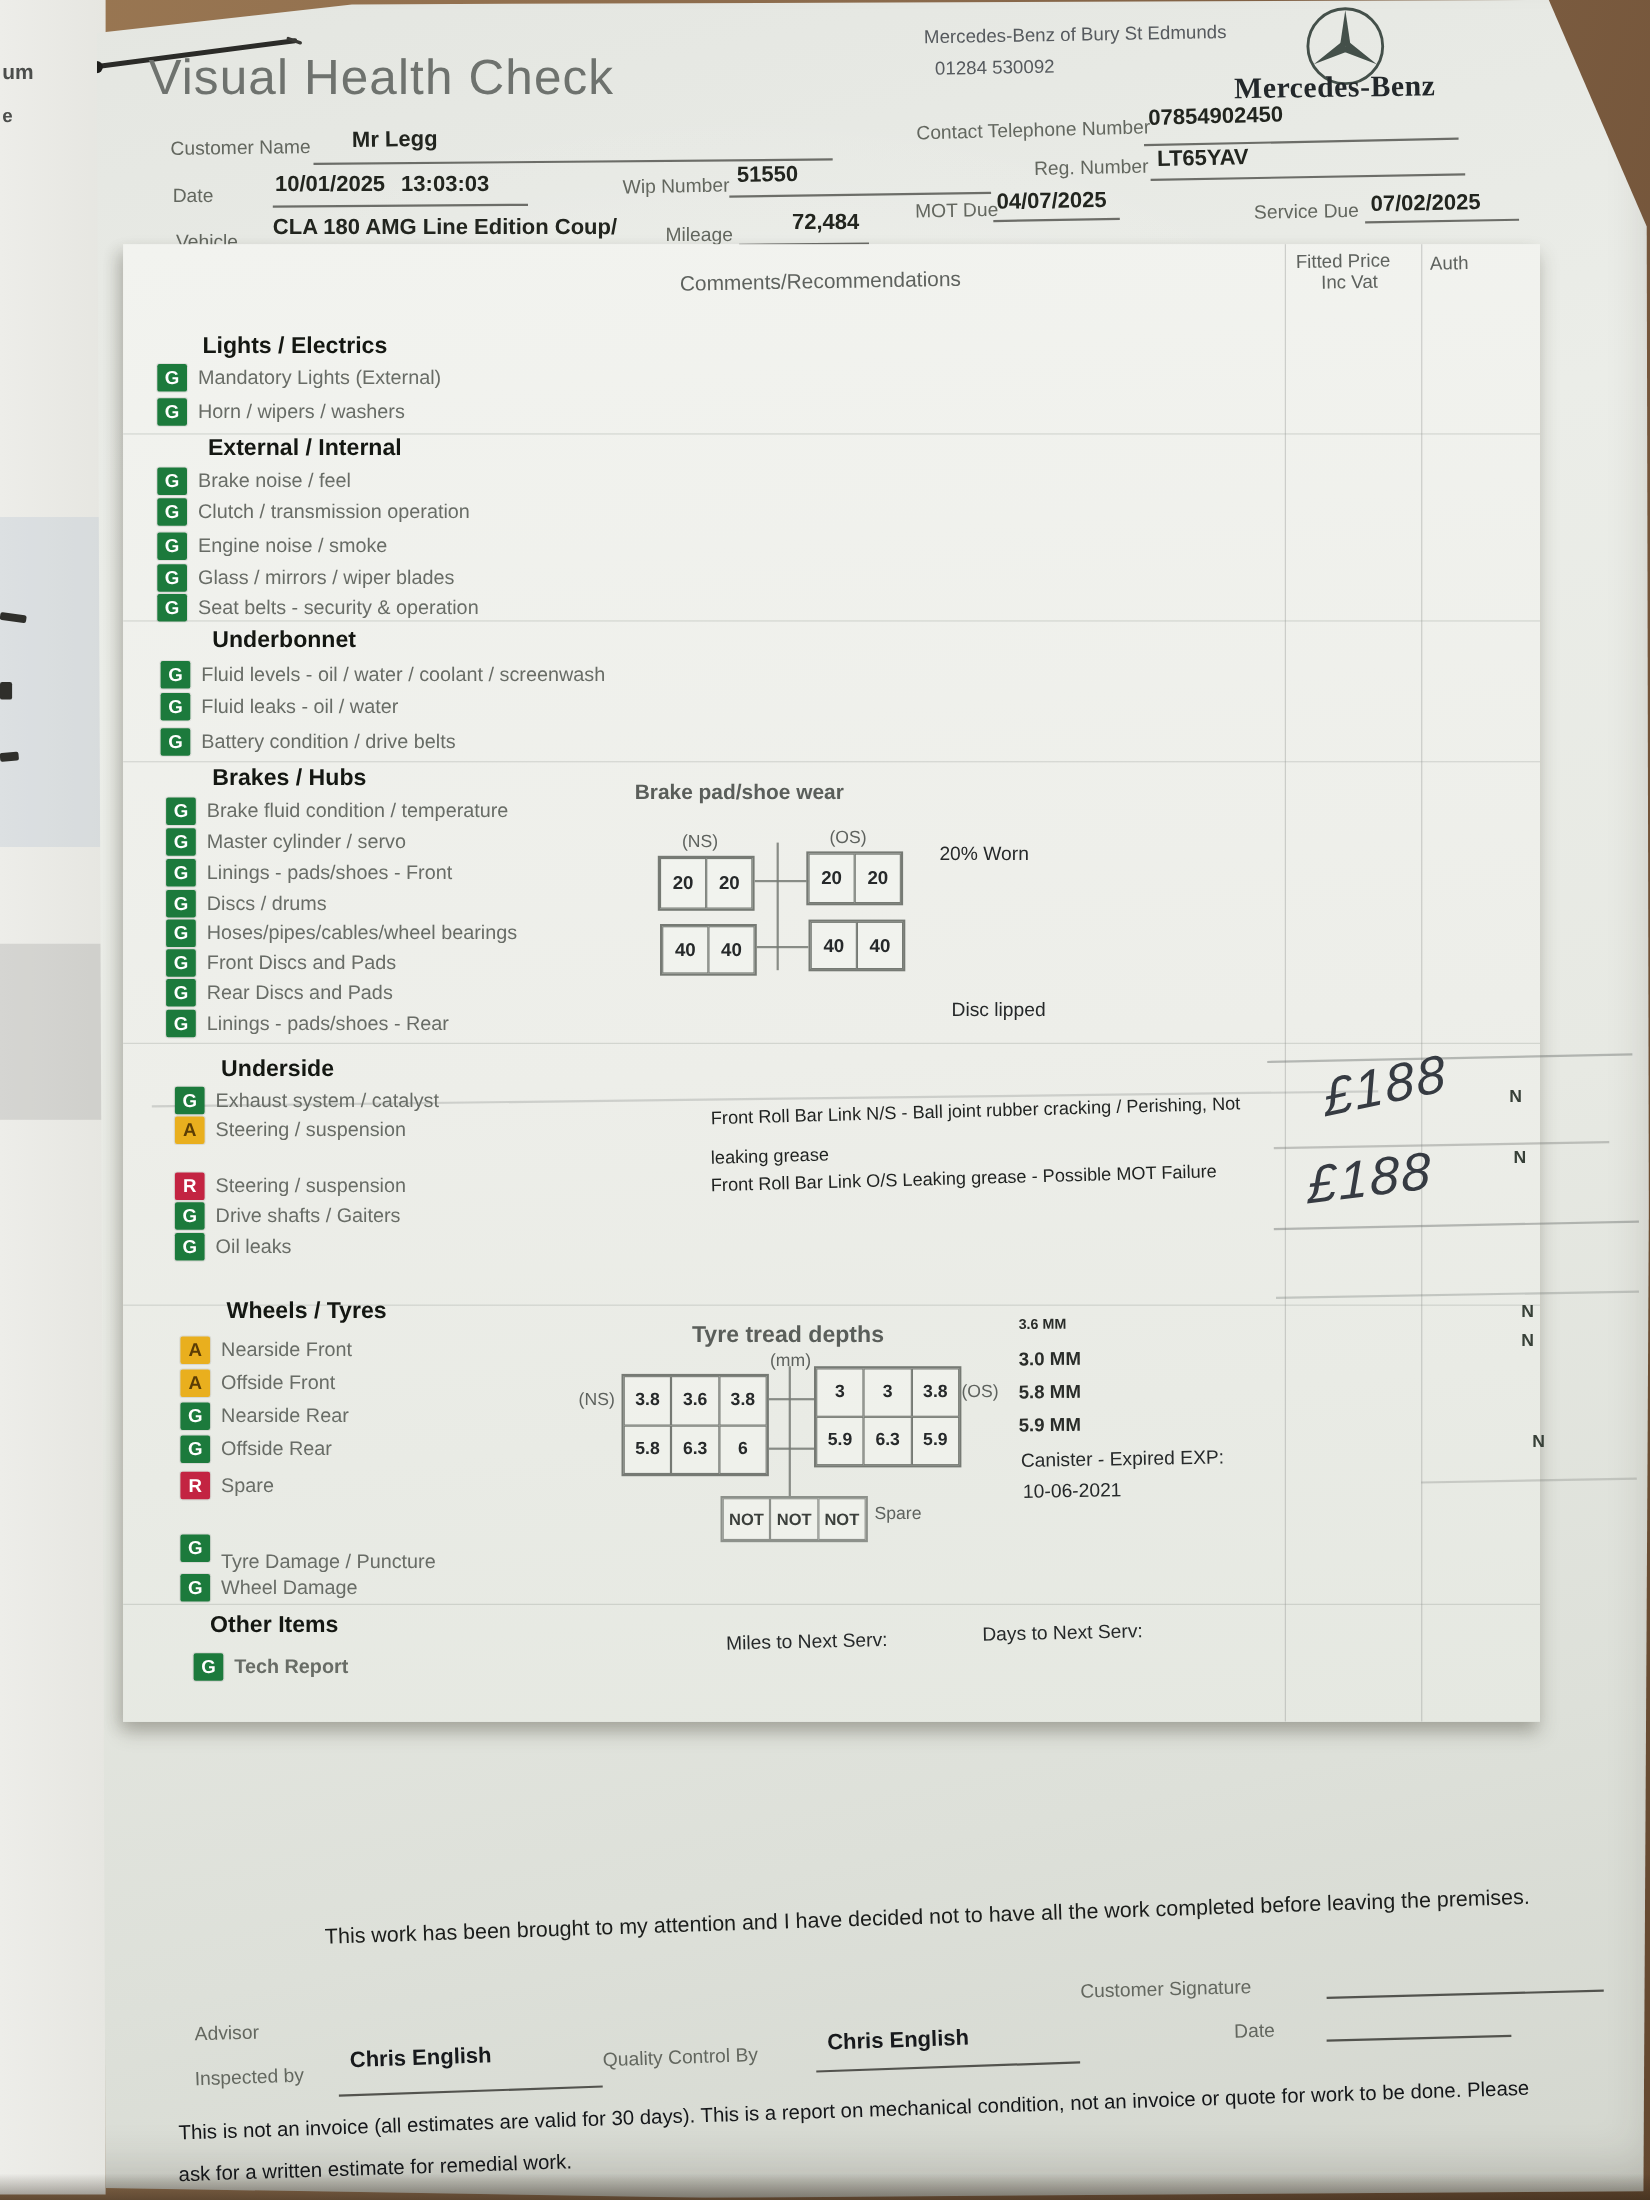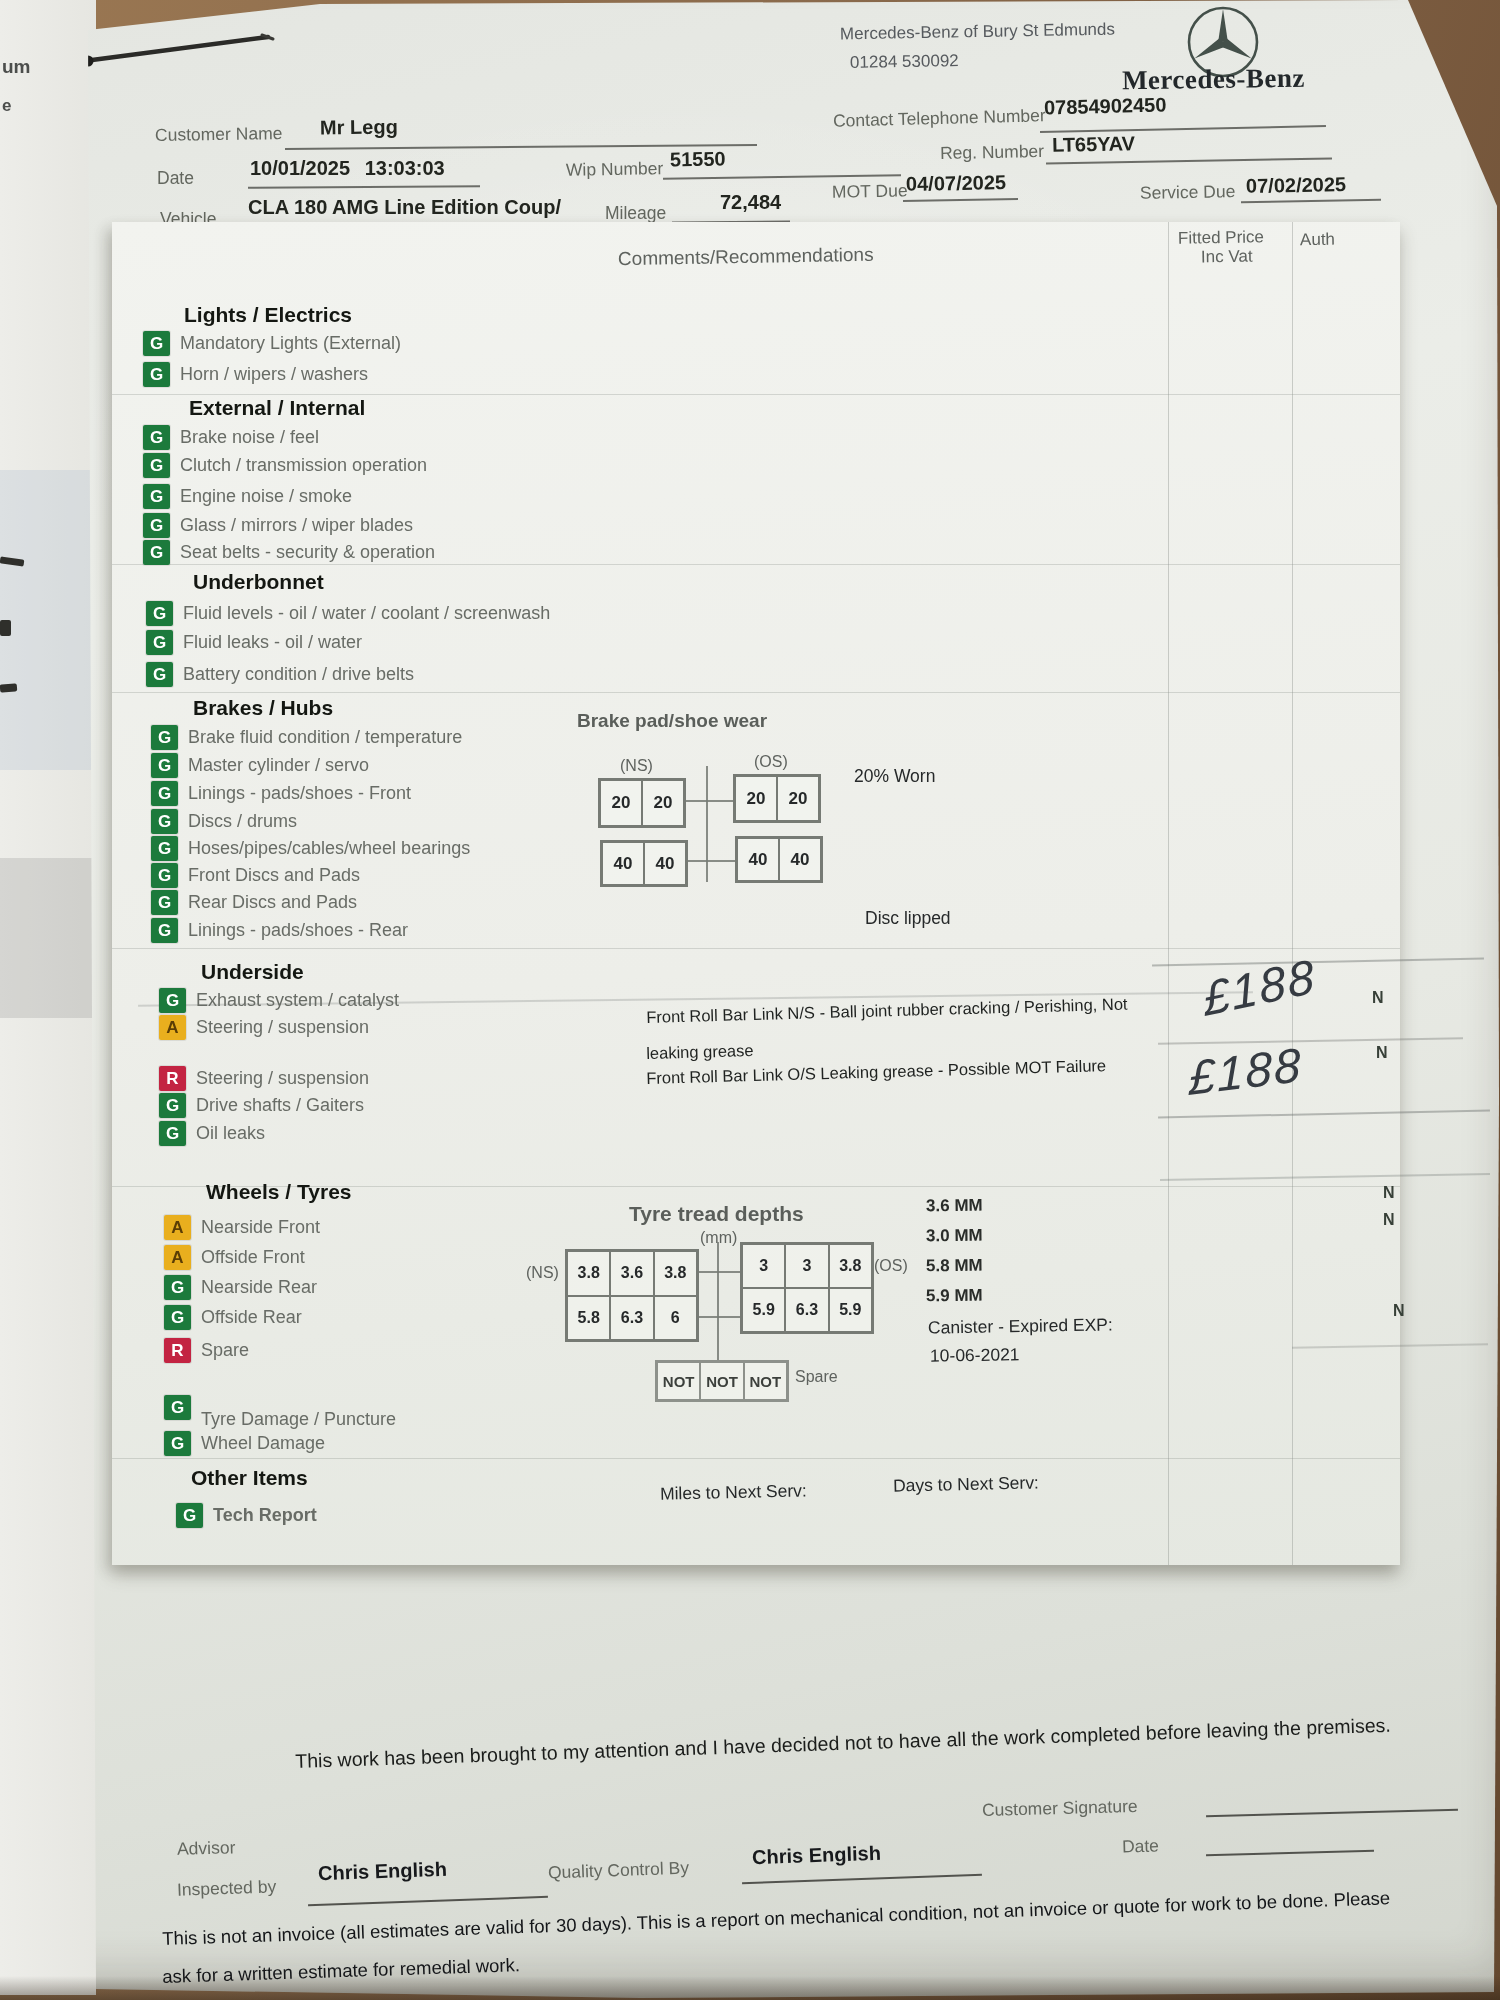--- a/index.html
+++ b/index.html
@@ -79,20 +79,21 @@
 <div class="abs dash" style="left:0;top:684px;width:17px;height:8px;transform:rotate(-5deg)"></div>
 
 <div class="abs paper" id="paper">
 
   <svg class="abs" style="left:70px;top:18px" width="215" height="60">
     <line x1="22" y1="42" x2="198" y2="19" stroke="#2b2b28" stroke-width="4.5" stroke-linecap="round"></line>
     <circle cx="18" cy="43" r="5.5" fill="#1e1e1c"></circle>
     <line x1="192" y1="17" x2="203" y2="21" stroke="#3a3a36" stroke-width="3" stroke-linecap="round"></line>
   </svg>
 
+  <span class="title" style="left:135px;top:44px">Visual Health Check</span>
   <span class="dealer" style="left:840px;top:22px;transform:rotate(-1deg)">Mercedes-Benz of Bury St Edmunds</span>
   <span class="dealer" style="left:850px;top:52px;transform:rotate(-1deg)">01284 530092</span>
 
   <svg class="abs" style="left:1184px;top:3px" width="78" height="78" viewBox="0 0 78 78">
     <circle cx="39" cy="39" r="34" fill="none" stroke="#44504a" stroke-width="2.6"></circle>
     <g fill="#44504a">
       <polygon points="39,39 34.5,36.5 39,6 43.5,36.5"></polygon>
       <polygon points="39,39 41,34 67.6,55.5 36.5,43.5"></polygon>
       <polygon points="39,39 37,34 10.4,55.5 41.5,43.5"></polygon>
     </g>
@@ -301,21 +302,21 @@
       <div class="tcell">3.8</div>
       <div class="tcell">5.9</div>
       <div class="tcell">6.3</div>
       <div class="tcell">5.9</div>
     </div>
     <div class="tgrid ty spare" style="left: 655px; top: 1360px; width: 134px; height: 42px; grid-template-columns: repeat(3, 1fr);">
       <div class="tcell">NOT</div>
       <div class="tcell">NOT</div>
       <div class="tcell">NOT</div>
     </div>
-    <div class="abs" style="left: 926px; top: 1196px; font-size: 17px; font-weight: bold; color: rgb(42, 45, 42); white-space: nowrap; transform: rotate(-0.6deg); text-align: center;">3.6 MM</div>
+    <div class="abs" style="left: 926px; top: 1196px; font-size: 13px; font-weight: bold; color: rgb(42, 45, 42); white-space: nowrap; transform: rotate(-0.6deg); text-align: center;">3.6 MM</div>
     <div class="abs" style="left: 926px; top: 1226px; font-size: 17px; font-weight: bold; color: rgb(42, 45, 42); white-space: nowrap; transform: rotate(-0.6deg);">3.0 MM</div>
     <div class="abs" style="left: 926px; top: 1256px; font-size: 17px; font-weight: bold; color: rgb(42, 45, 42); white-space: nowrap; transform: rotate(-0.6deg);">5.8 MM</div>
     <div class="abs" style="left: 926px; top: 1286px; font-size: 17px; font-weight: bold; color: rgb(42, 45, 42); white-space: nowrap; transform: rotate(-0.6deg);">5.9 MM</div>
     <div class="auth-n" style="left: 1372px; top: 989px;">N</div>
     <div class="auth-n" style="left: 1376px; top: 1044px;">N</div>
     <div class="auth-n" style="left: 1383px; top: 1184px;">N</div>
     <div class="auth-n" style="left: 1383px; top: 1211px;">N</div>
     <div class="auth-n" style="left: 1393px; top: 1302px;">N</div>
   </div>
 

